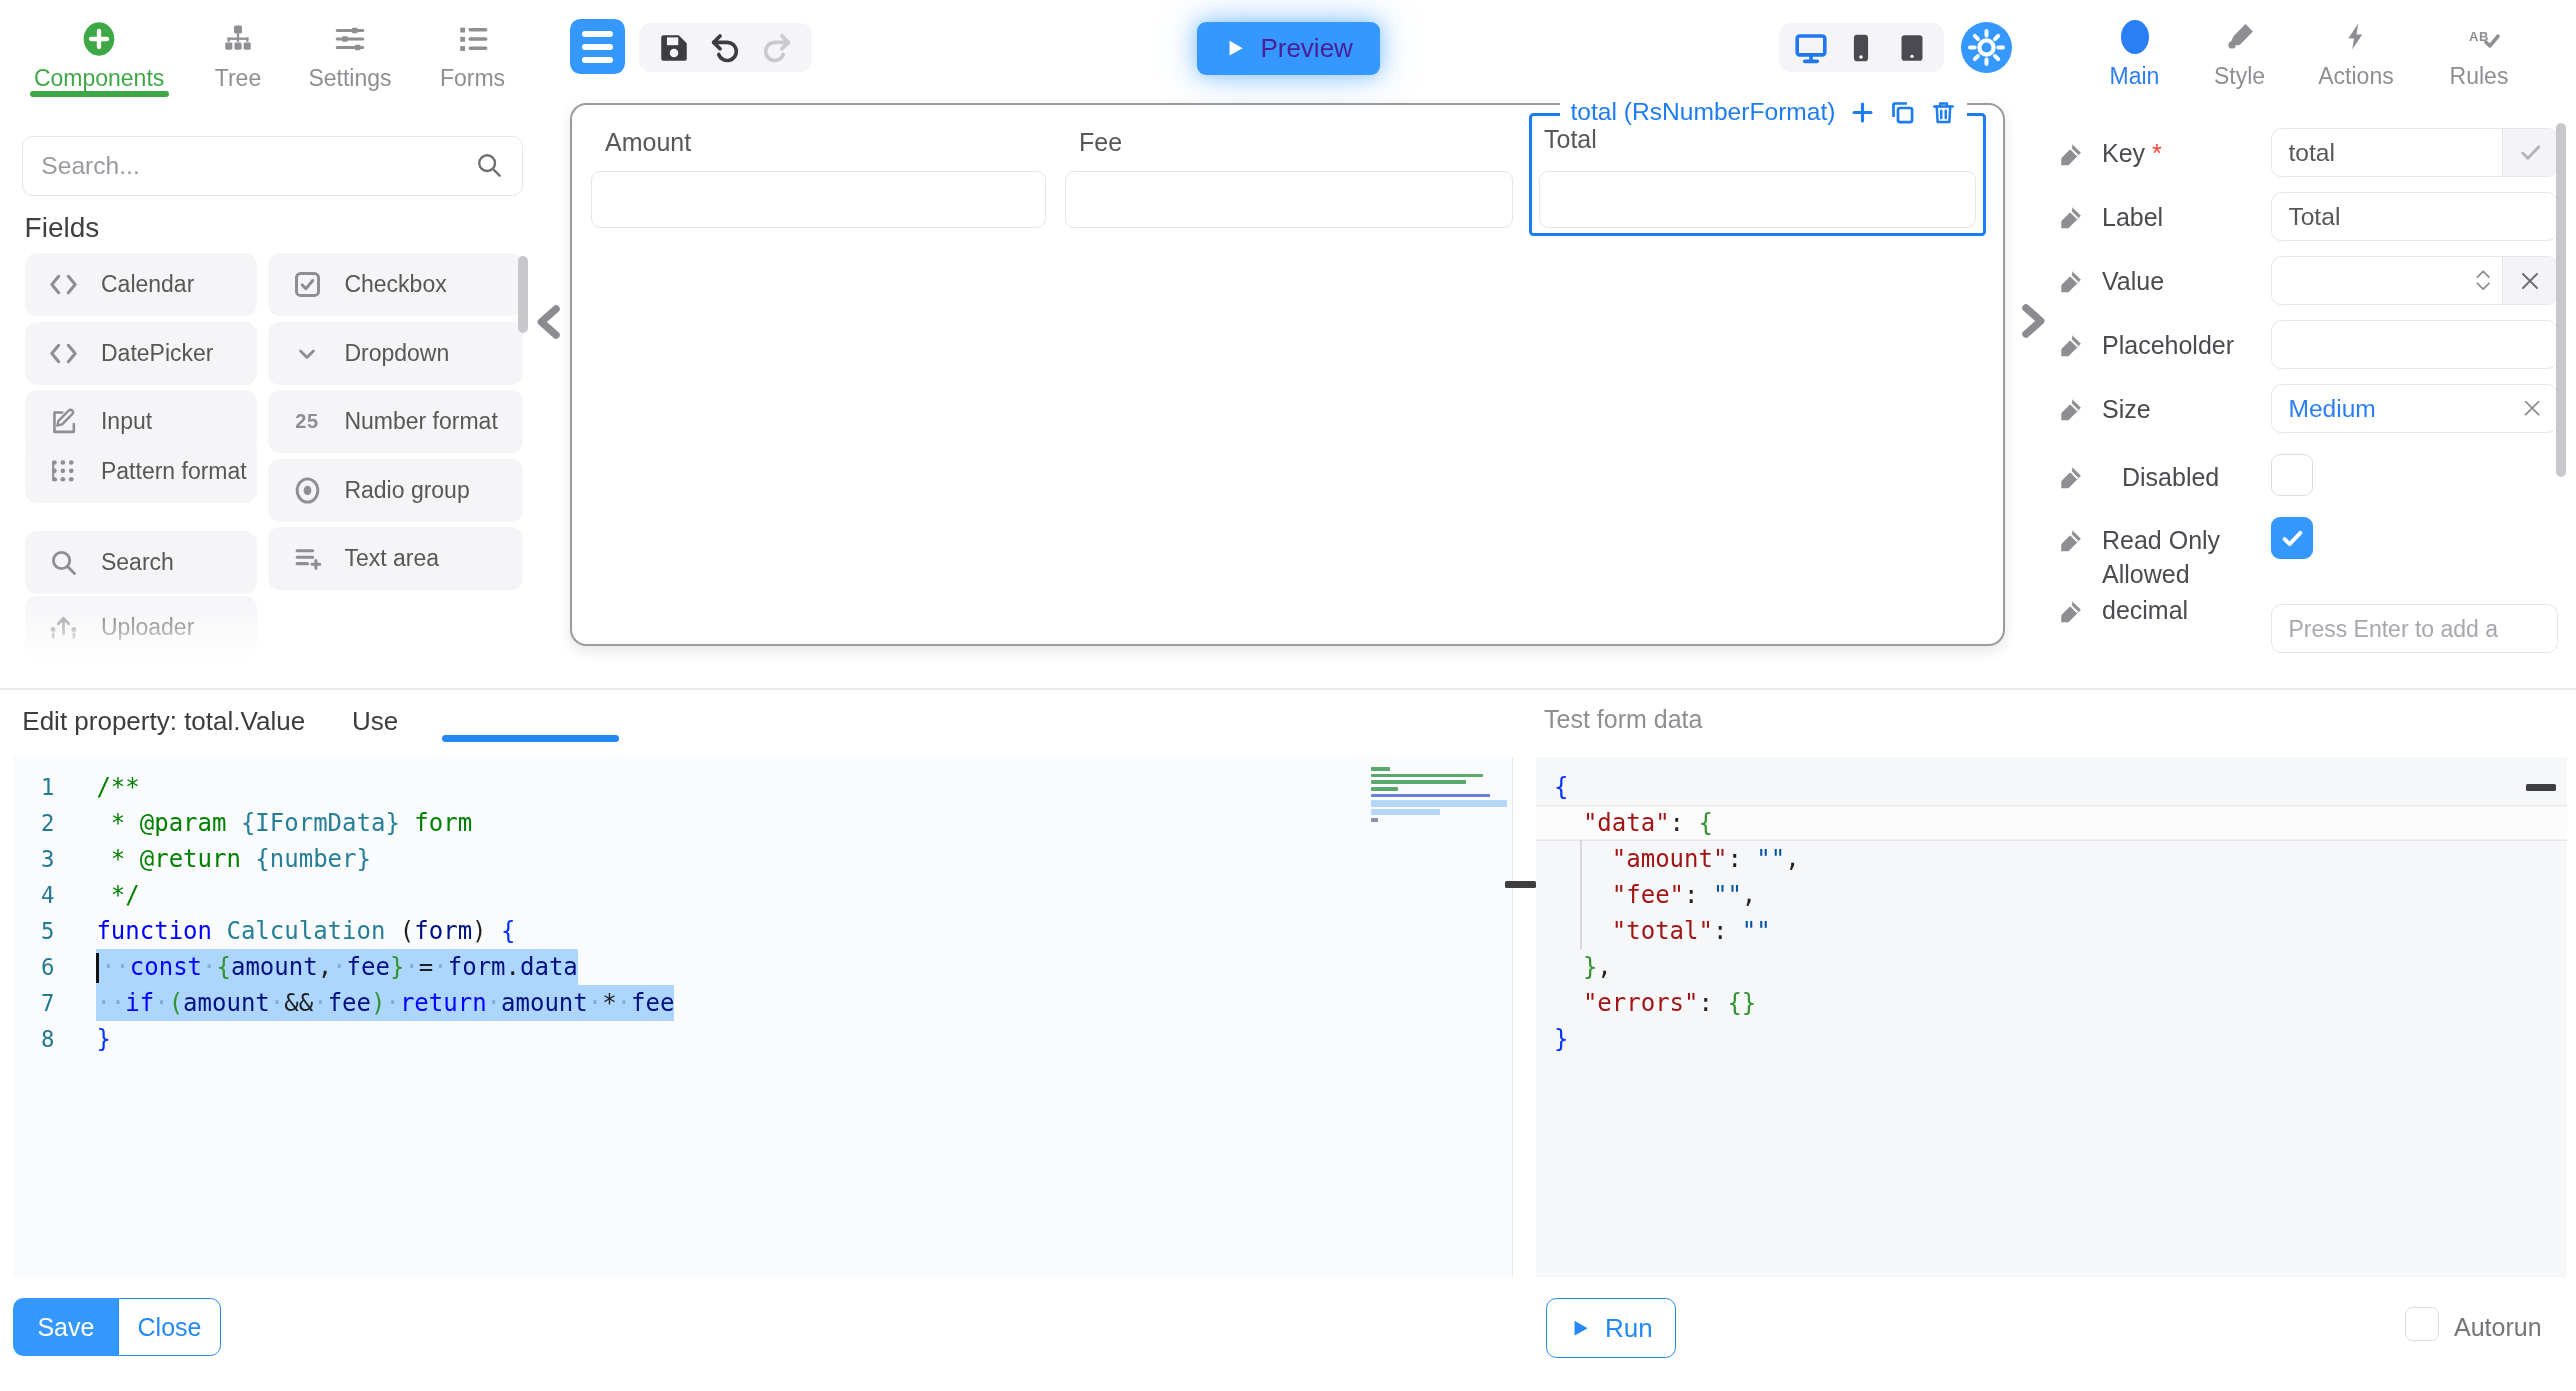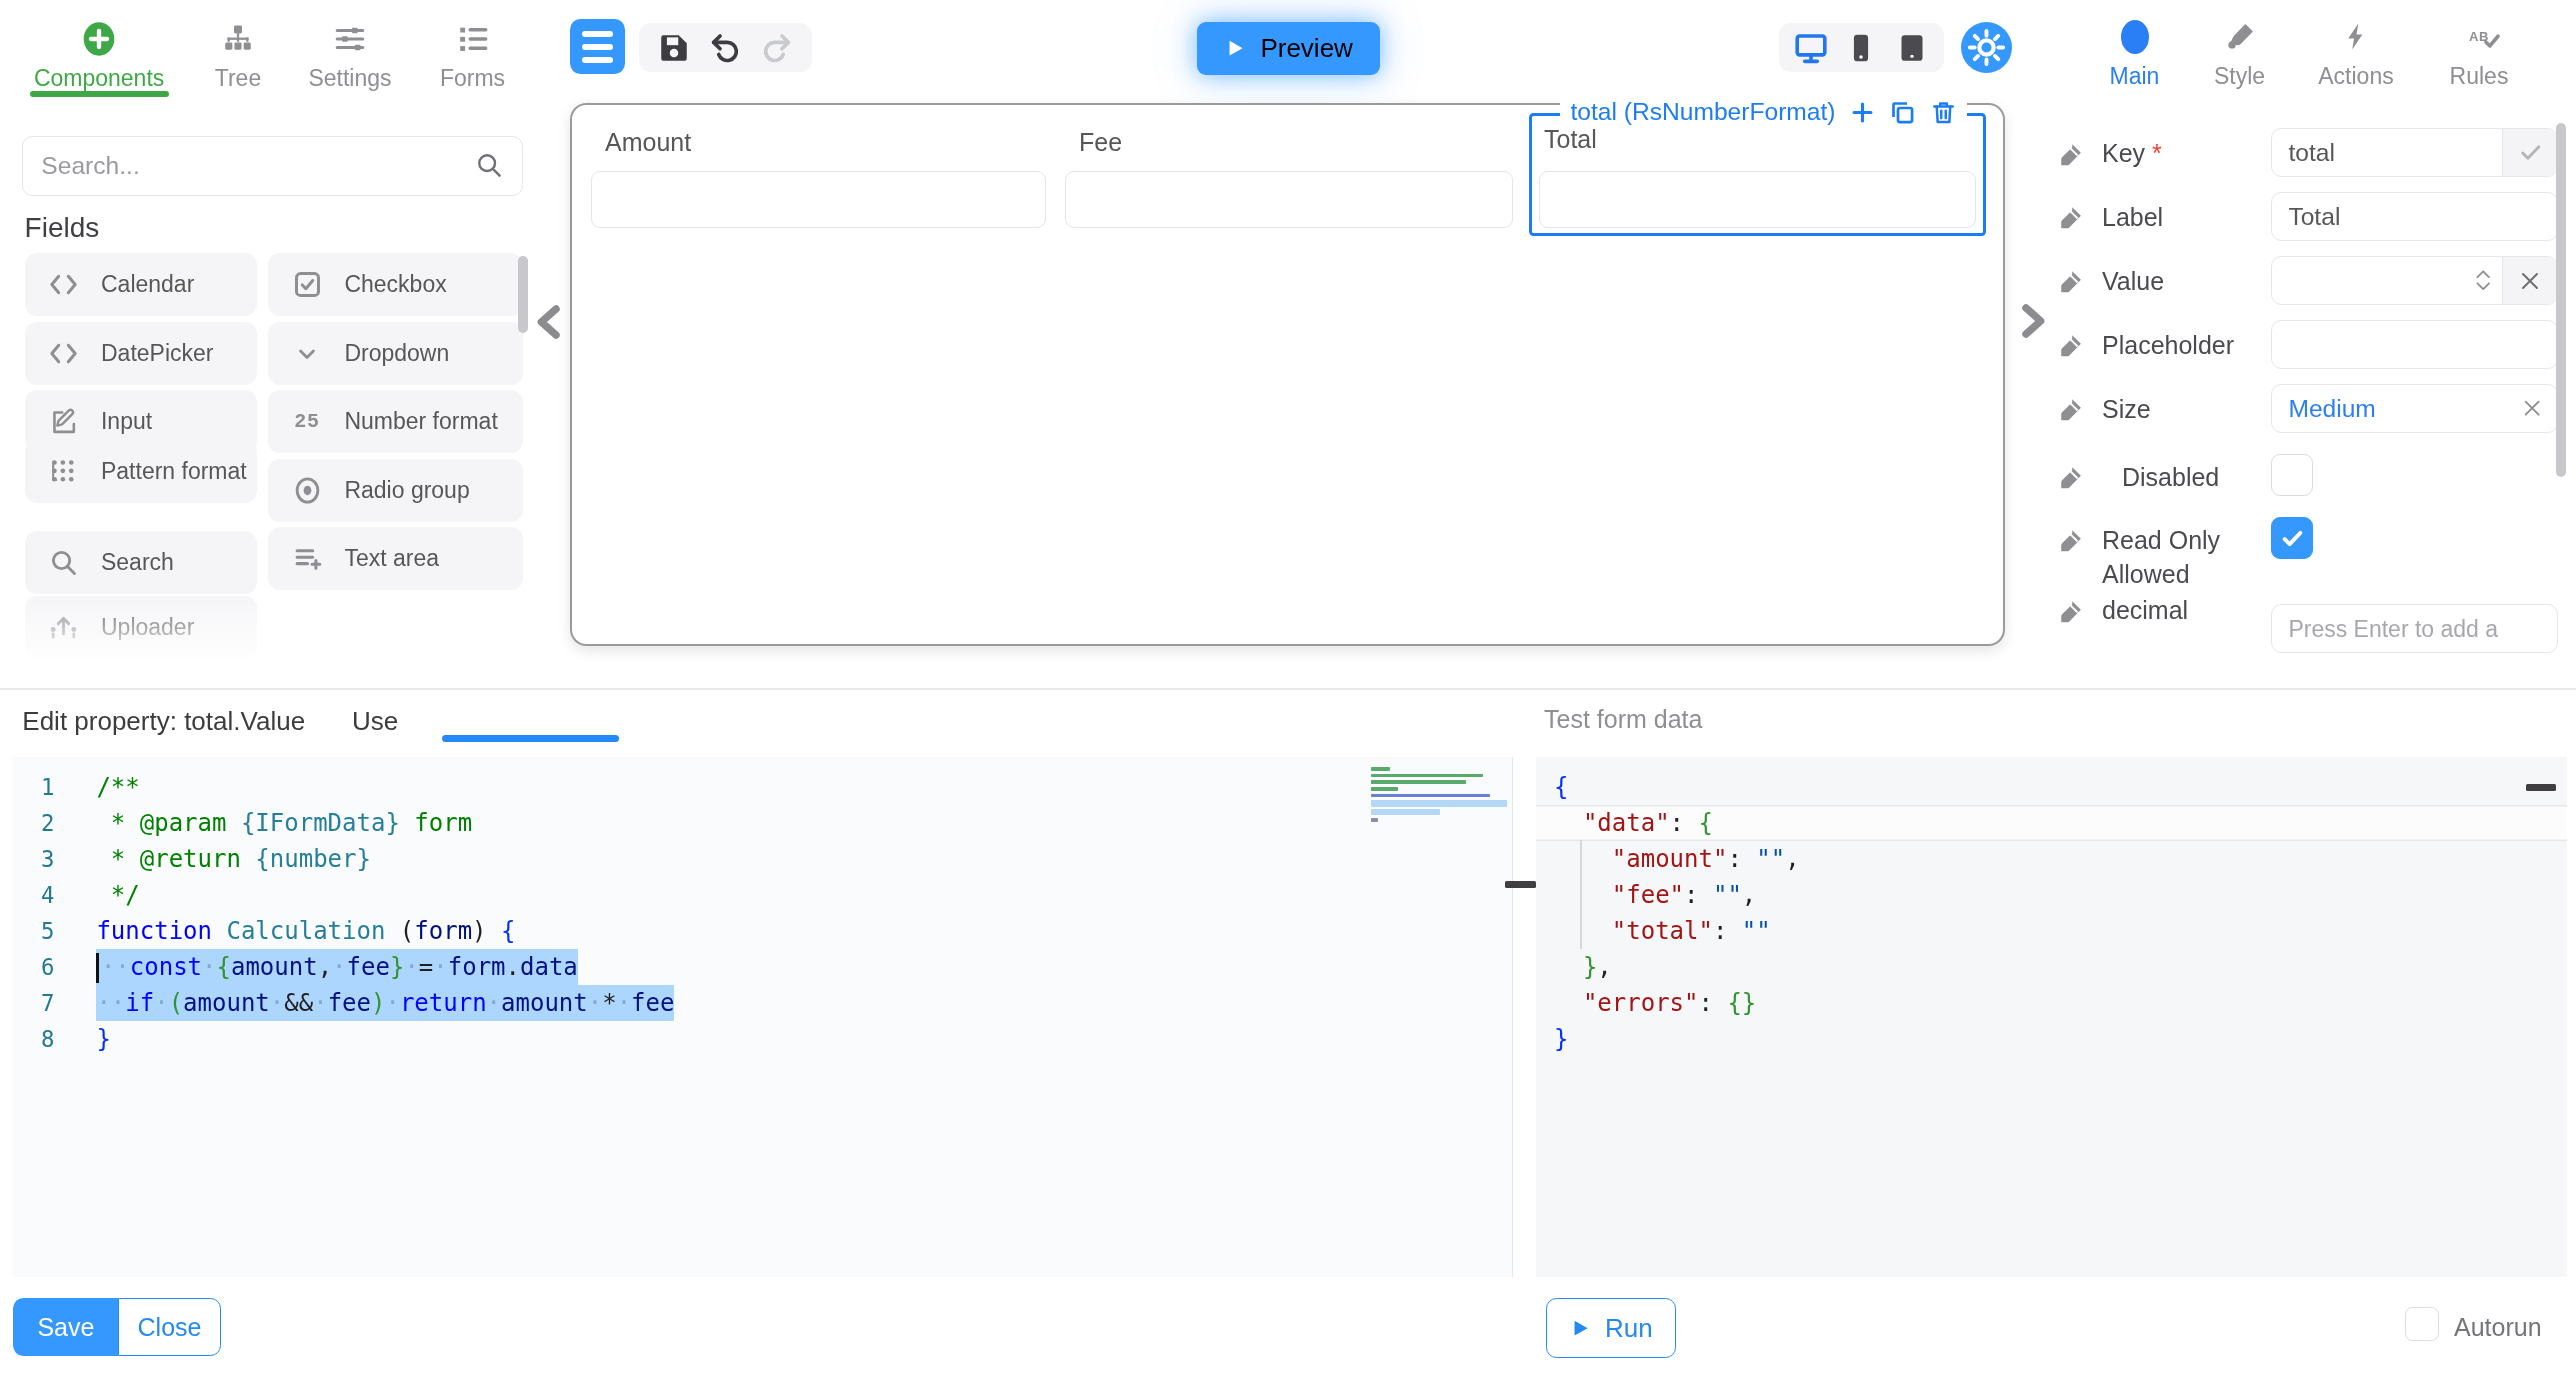--- a/index.html
+++ b/index.html
@@ -20,40 +20,40 @@
   .searchbox { position:absolute; left:22.3px; top:136px; width:501px; height:60px;
     border:1.5px solid #e5e5ea; border-radius:10.4px; background:#fff; display:flex; align-items:center; padding:0 18px; }
   .searchbox input { border:none; outline:none; flex:1; font-size:24.6px; color:#575757; font-family:inherit; background:transparent; }
   .searchbox input::placeholder { color:#9a9aa0; }
 
   .fields-title { position:absolute; left:24.6px; top:212px; font-size:28px; color:#3f3f44; font-weight:500; }
 
   .fitem { position:absolute; height:63px; background:#f5f5f8; border-radius:12px;
     display:flex; align-items:center; padding-left:21px; gap:19.4px; font-size:23px; color:#575757; cursor:grab; }
   .fitem .ficon { width:36px; height:36px; display:flex; align-items:center; justify-content:center; color:#8e8e93; }
-  .num25 { font-family:Liberation Mono, monospace; font-size:20px; font-weight:bold; color:#8e8e93; letter-spacing:0.7px; }
+  .num25 { font-family:Liberation Sans, sans-serif; font-size:20px; font-weight:bold; color:#8e8e93; letter-spacing:0.7px; }
 
   .vscroll { position:absolute; background:#c7c7cc; border-radius:5.2px; }
   .left-fade { position:absolute; left:0; top:593px; width:551px; height:95px;
     background:linear-gradient(180deg, rgba(255,255,255,0) 0%, #ffffff 75%); pointer-events:none; }
 
   .collapse-chev { position:absolute; color:#8c8c90; }
 
   
   .hamburger { position:absolute; left:570px; top:19.4px; width:55px; height:55px; background:#3498ff;
     border-radius:10.4px; display:flex; flex-direction:column; align-items:center; justify-content:center; gap:6.7px; cursor:pointer; }
   .hamburger span { display:block; width:31px; height:6px; background:#fff; border-radius:3px; }
 
   .tool-group { position:absolute; background:#f5f5f8; border-radius:12px; display:flex; align-items:center; justify-content:space-around; }
   .tg1 { left:639px; top:23px; width:173px; height:49px; padding:0 9px; }
   .tg2 { left:1779px; top:23px; width:165px; height:49px; padding:0 7.4px; }
   .tbtn { width:43px; height:43px; display:flex; align-items:center; justify-content:center; cursor:pointer; }
 
   .preview-btn { position:absolute; left:1197px; top:21.6px; width:183px; height:53px; background:#3498ff; border-radius:9px;
-    display:flex; align-items:center; justify-content:center; gap:14px; color:#000000; font-size:26px; cursor:pointer;
+    display:flex; align-items:center; justify-content:center; gap:14px; color:#4c1d95; font-size:26px; cursor:pointer;
     box-shadow:0 0 21px rgba(52,152,255,.55), 0 0 45px rgba(52,152,255,.25); }
 
   .gear-btn { position:absolute; left:1961px; top:21.6px; width:51px; height:51px; border-radius:50%; background:#3498ff;
     display:flex; align-items:center; justify-content:center; cursor:pointer; }
 
   
   .canvas-card { position:absolute; left:570px; top:103px; width:1435px; height:543px; background:#fff;
     border:2.2px solid #9b9b9b; border-radius:16.4px; box-shadow:0 4.5px 13.4px rgba(0,0,0,.10); }
   .flabel { position:absolute; font-size:25px; color:#575757; }
   .finput-c { position:absolute; height:57px; border:1.5px solid #e5e5ea; border-radius:9px; background:#fff; }

